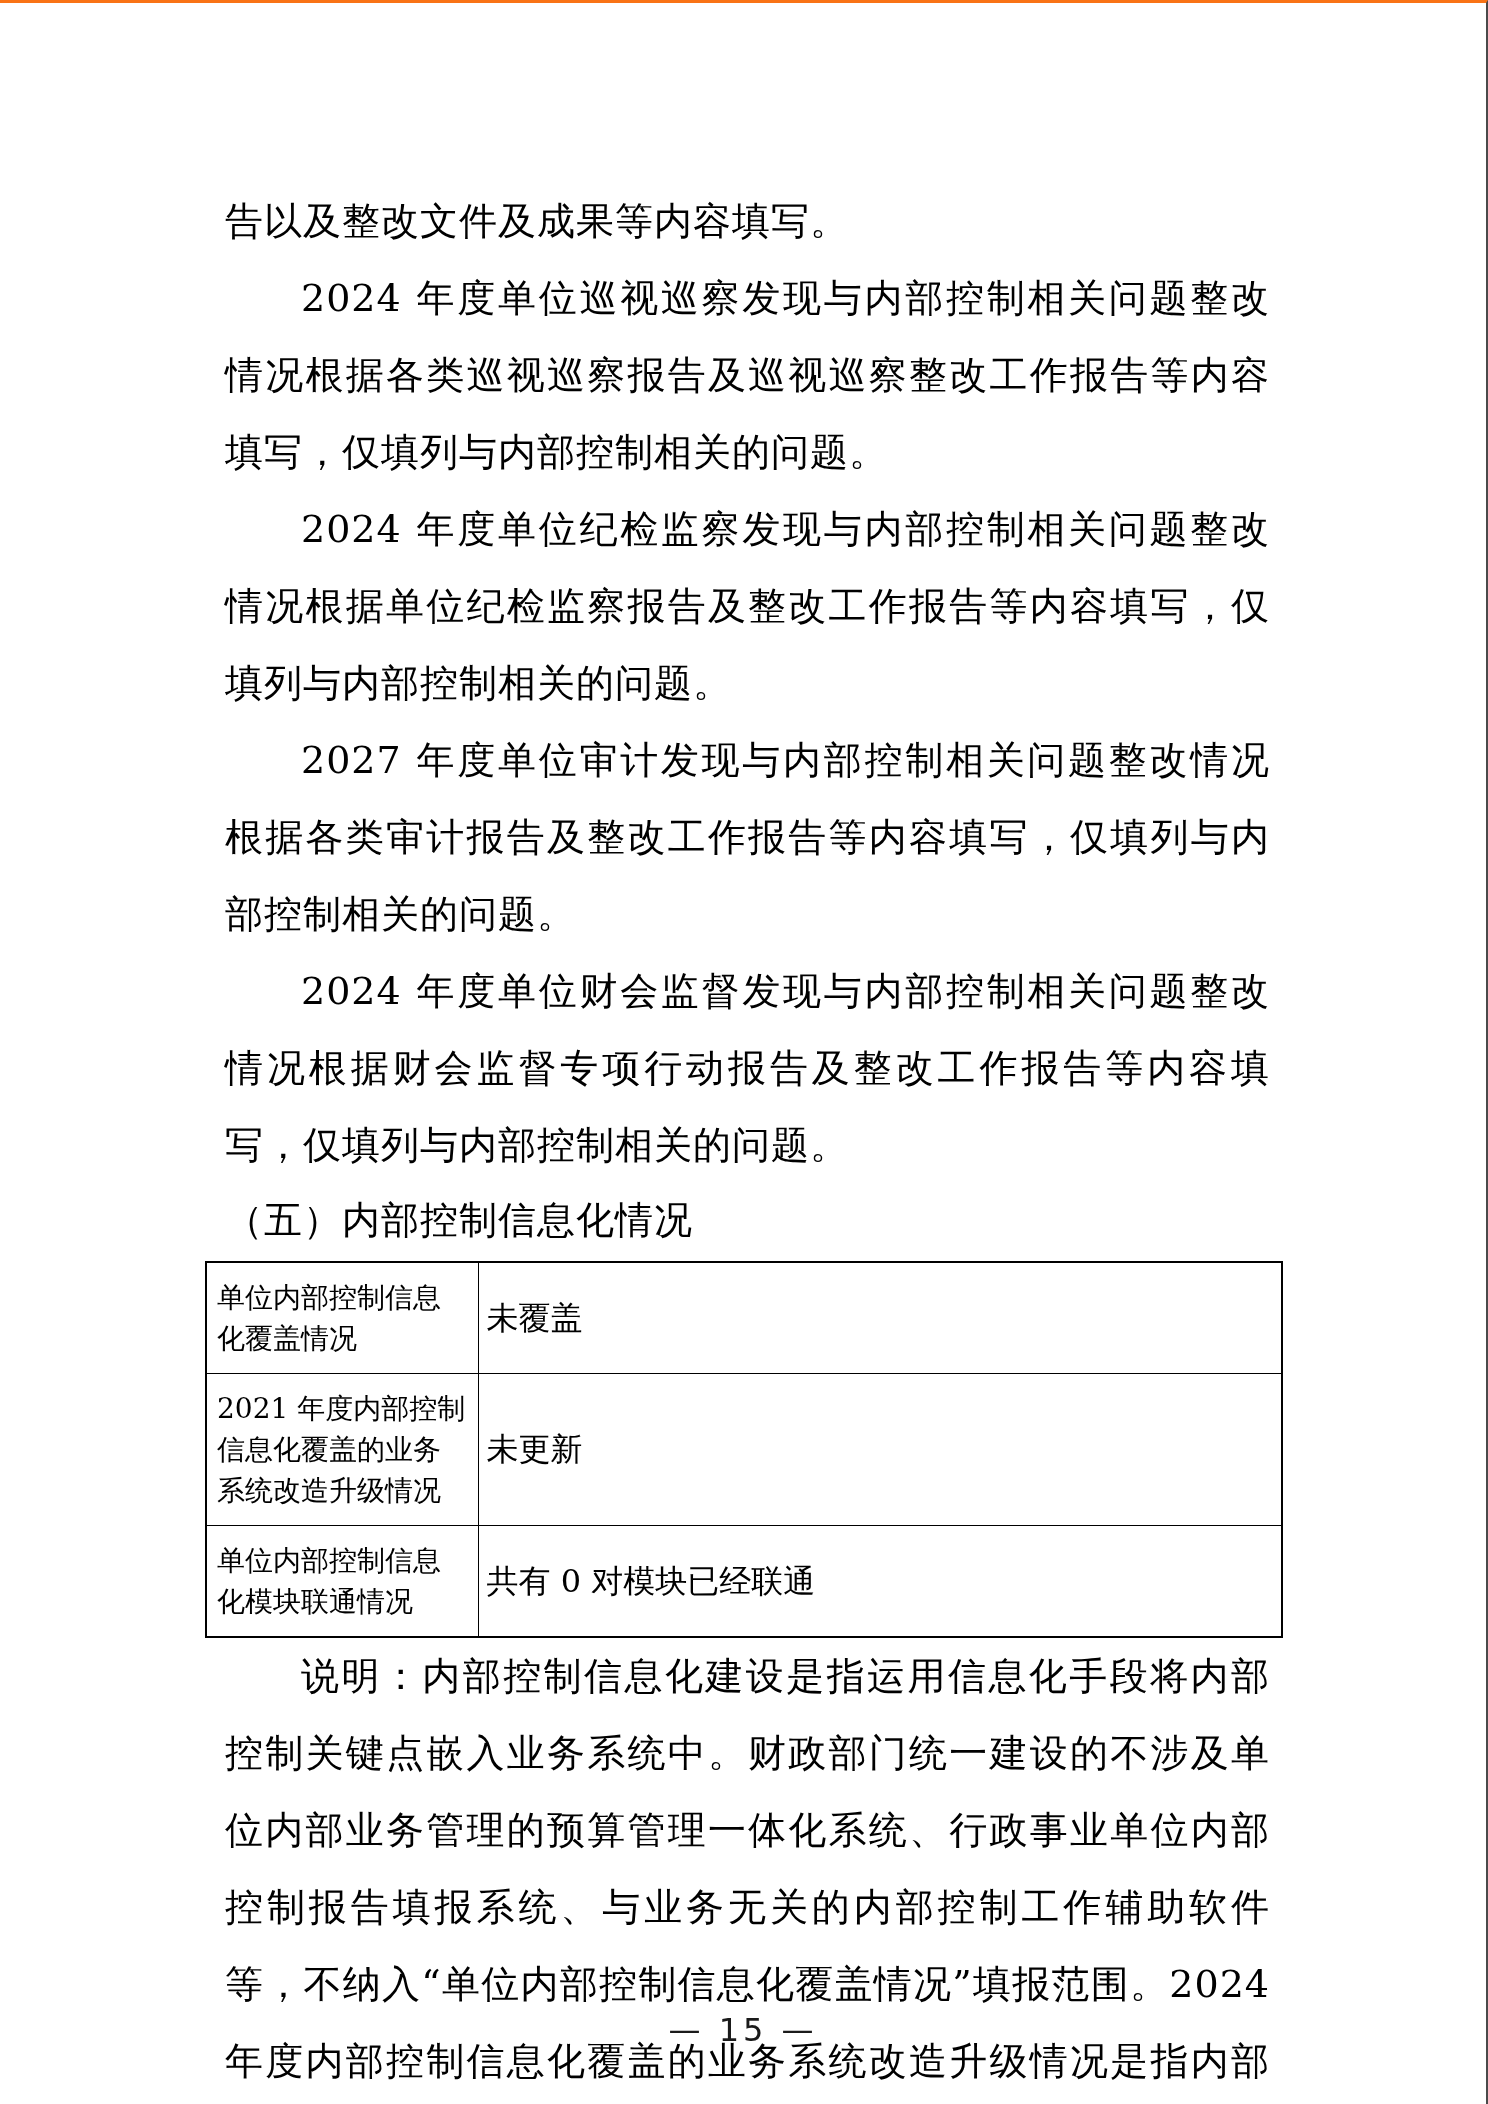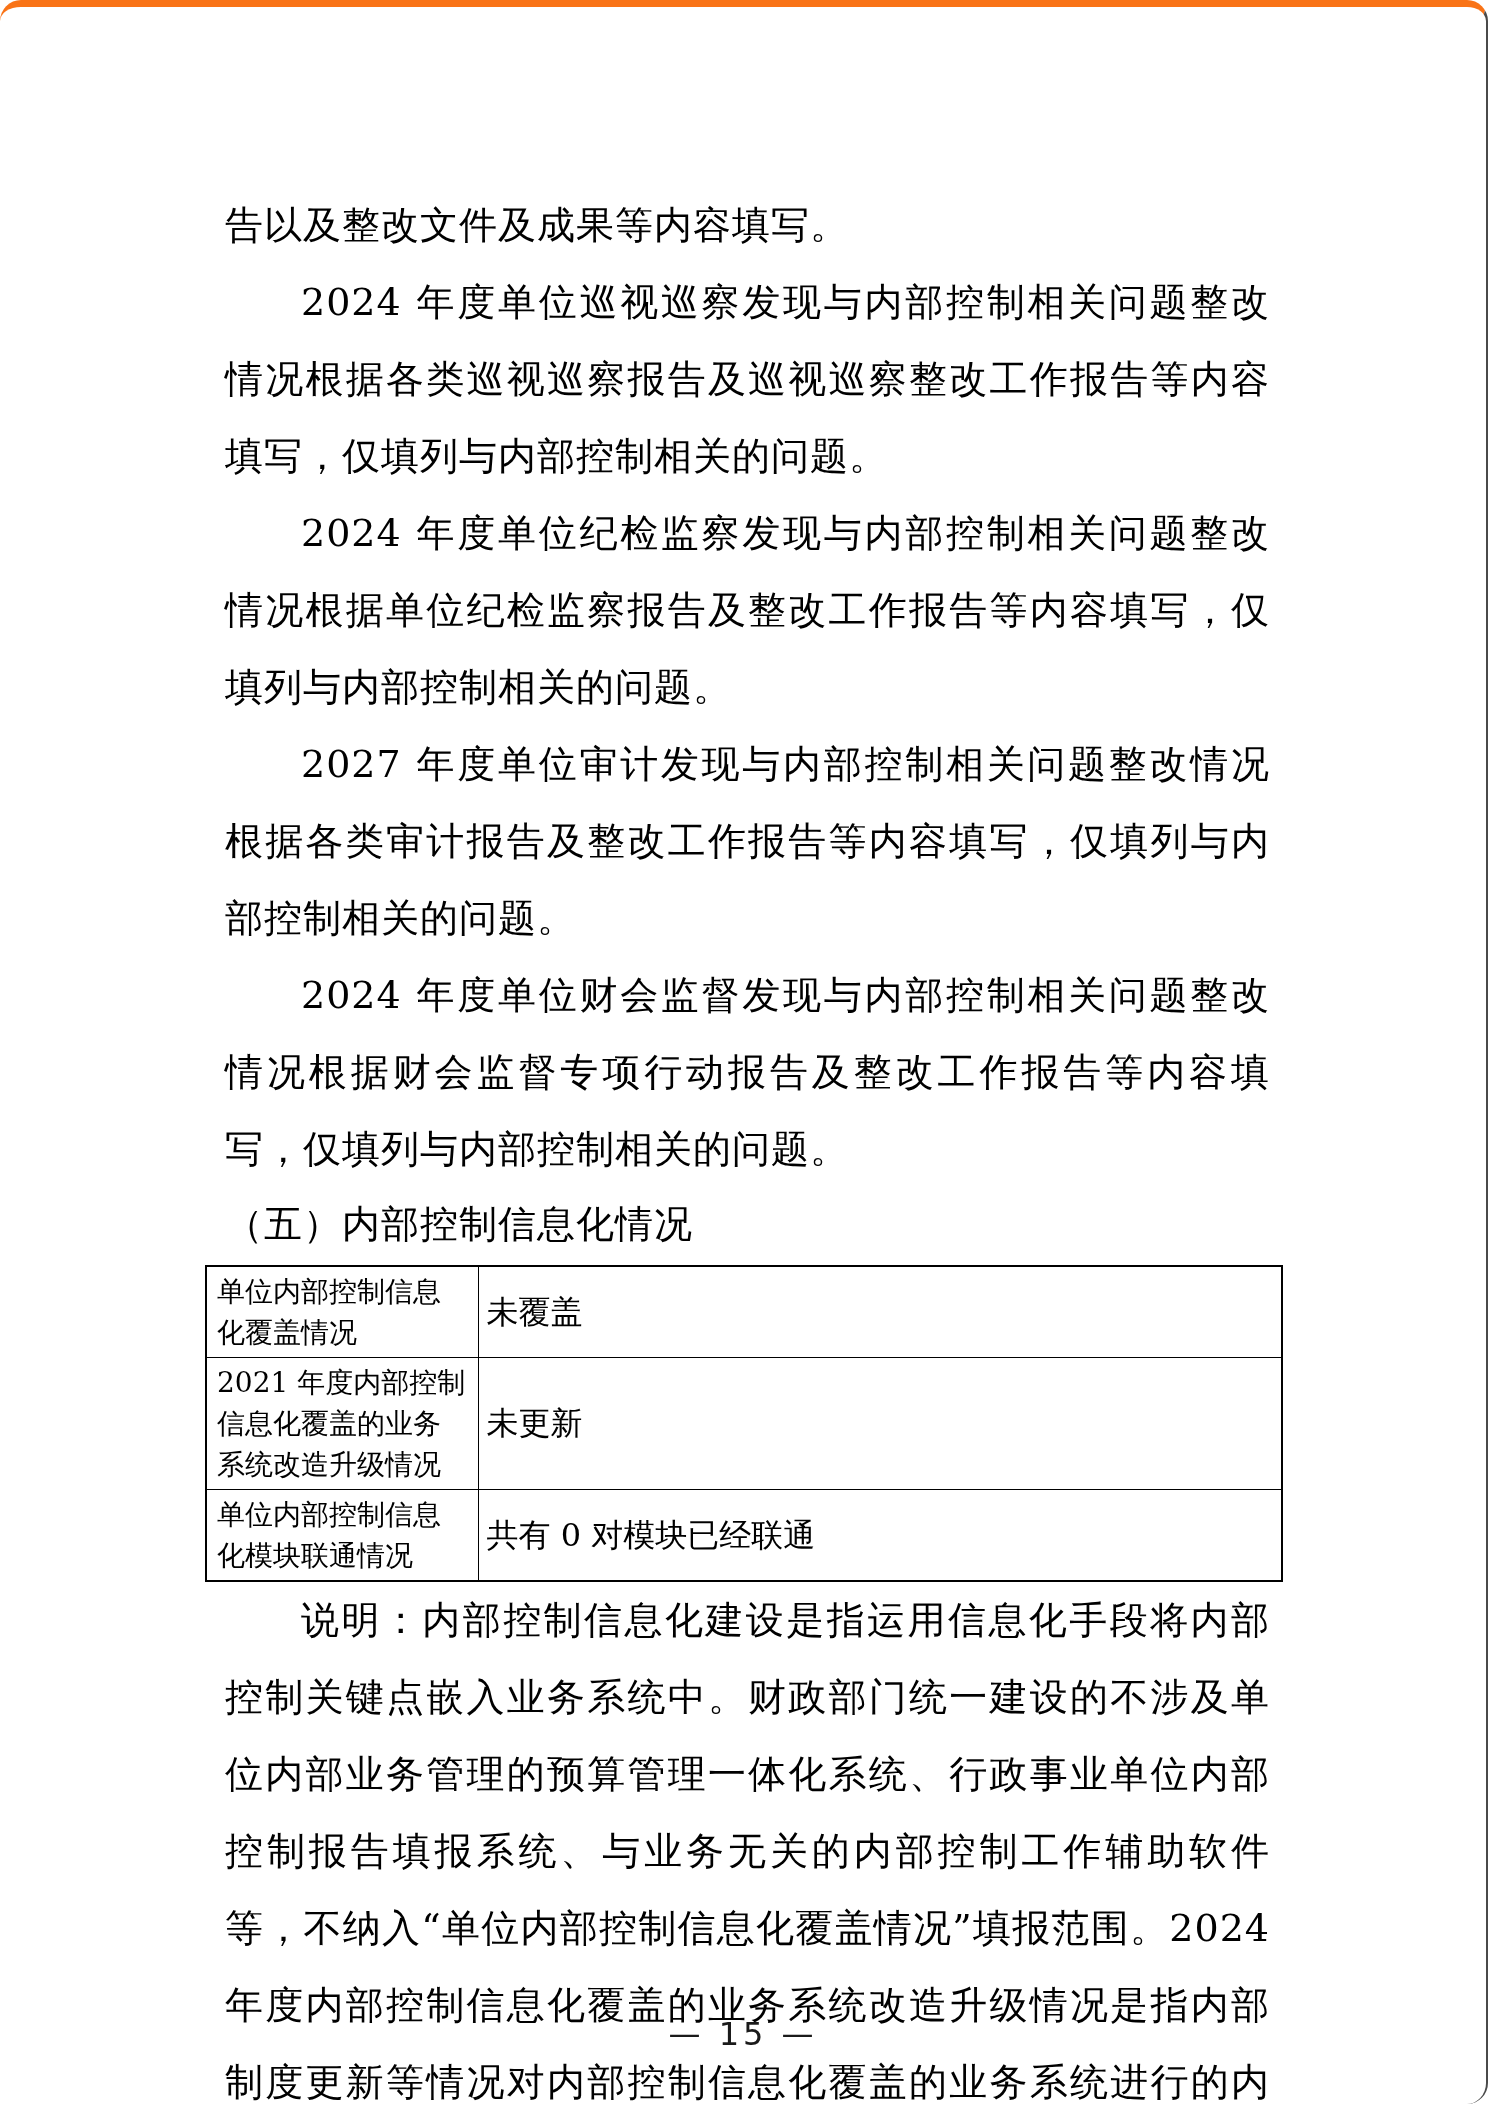--- a/index.html
+++ b/index.html
@@ -6,27 +6,26 @@
     margin: 0;
     padding: 0;
     background: #ffffff;
   }
   .page {
     position: relative;
     width: 1488px;
     height: 2104px;
     box-sizing: border-box;
     background: #ffffff;
-    border-top: 7px solid #f97316;
+    border-top: 3px solid #f97316;
     border-right: 2px solid #4a4a4a;
     padding: 180px 216px 0 225px;
     font-family: "DejaVu Serif", "Liberation Serif", serif;
     color: #000000;
     overflow: hidden;
-    border-radius: 21px;
   }
   .para {
     margin: 0;
     font-size: 38px;
     line-height: 77px;
     text-align: justify;
     text-indent: 76px;
     letter-spacing: 1px;
   }
   .para.no-indent {
@@ -48,21 +47,21 @@
     border: 2px solid #000000;
   }
   table.info-table td {
     border: 1px solid #000000;
     box-sizing: border-box;
   }
   td.label-cell {
     width: 272px;
     font-size: 28px;
     line-height: 41px;
-    padding: 4px 10px;
+    padding: 14px 10px;
     vertical-align: middle;
   }
   td.value-cell {
     font-size: 32px;
     line-height: 41px;
     padding: 8px 8px;
     vertical-align: middle;
   }
   .page-footer {
     position: absolute;

